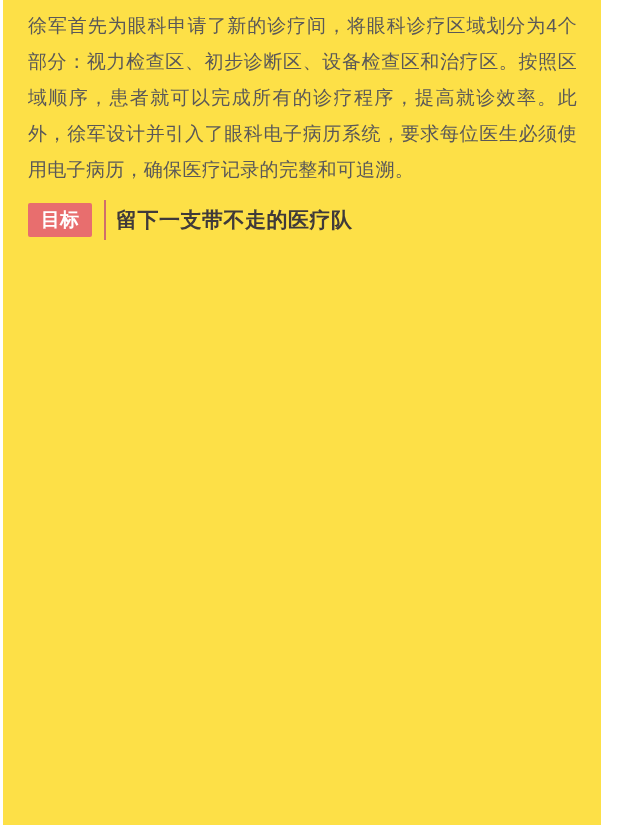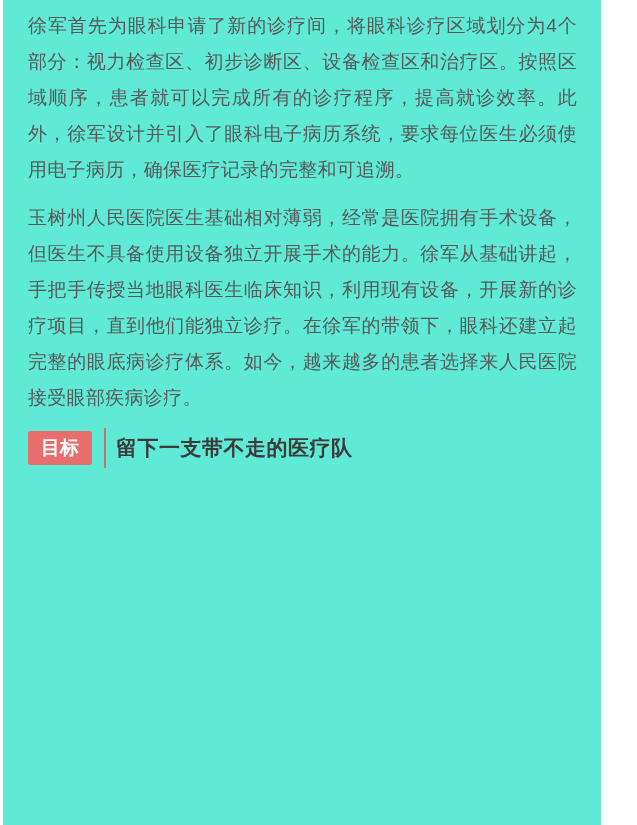--- a/index.html
+++ b/index.html
@@ -13,21 +13,21 @@
     position: relative;
     overflow: hidden;
     font-family: "Liberation Sans", "DejaVu Sans", sans-serif;
   }
   .content-panel {
     position: absolute;
     left: 3px;
     top: 0;
     width: 598px;
     height: 825px;
-    background: #5eead4;
+    background: #fde047;
     box-sizing: border-box;
     padding: 8px 24px 4px 25px;
   }
   .right-margin {
     position: absolute;
     right: 0;
     top: 0;
     width: 36px;
     height: 825px;
     background: #ffffff;
@@ -71,21 +71,20 @@
     color: #3f3a3a;
     margin-left: 10px;
     letter-spacing: 0.5px;
   }
 </style>
 </head>
 <body>
 
 <div class="content-panel">
   <p class="para">徐军首先为眼科申请了新的诊疗间，将眼科诊疗区域划分为4个部分：视力检查区、初步诊断区、设备检查区和治疗区。按照区域顺序，患者就可以完成所有的诊疗程序，提高就诊效率。此外，徐军设计并引入了眼科电子病历系统，要求每位医生必须使用电子病历，确保医疗记录的完整和可追溯。</p>
-  <p class="para">玉树州人民医院医生基础相对薄弱，经常是医院拥有手术设备，但医生不具备使用设备独立开展手术的能力。徐军从基础讲起，手把手传授当地眼科医生临床知识，利用现有设备，开展新的诊疗项目，直到他们能独立诊疗。在徐军的带领下，眼科还建立起完整的眼底病诊疗体系。如今，越来越多的患者选择来人民医院接受眼部疾病诊疗。</p>
 
   <div class="section-heading">
     <span class="goal-badge">目标</span>
     <span class="heading-divider"></span>
     <span class="heading-title">留下一支带不走的医疗队</span>
   </div>
 </div>
 
 <div class="right-margin"></div>
 

